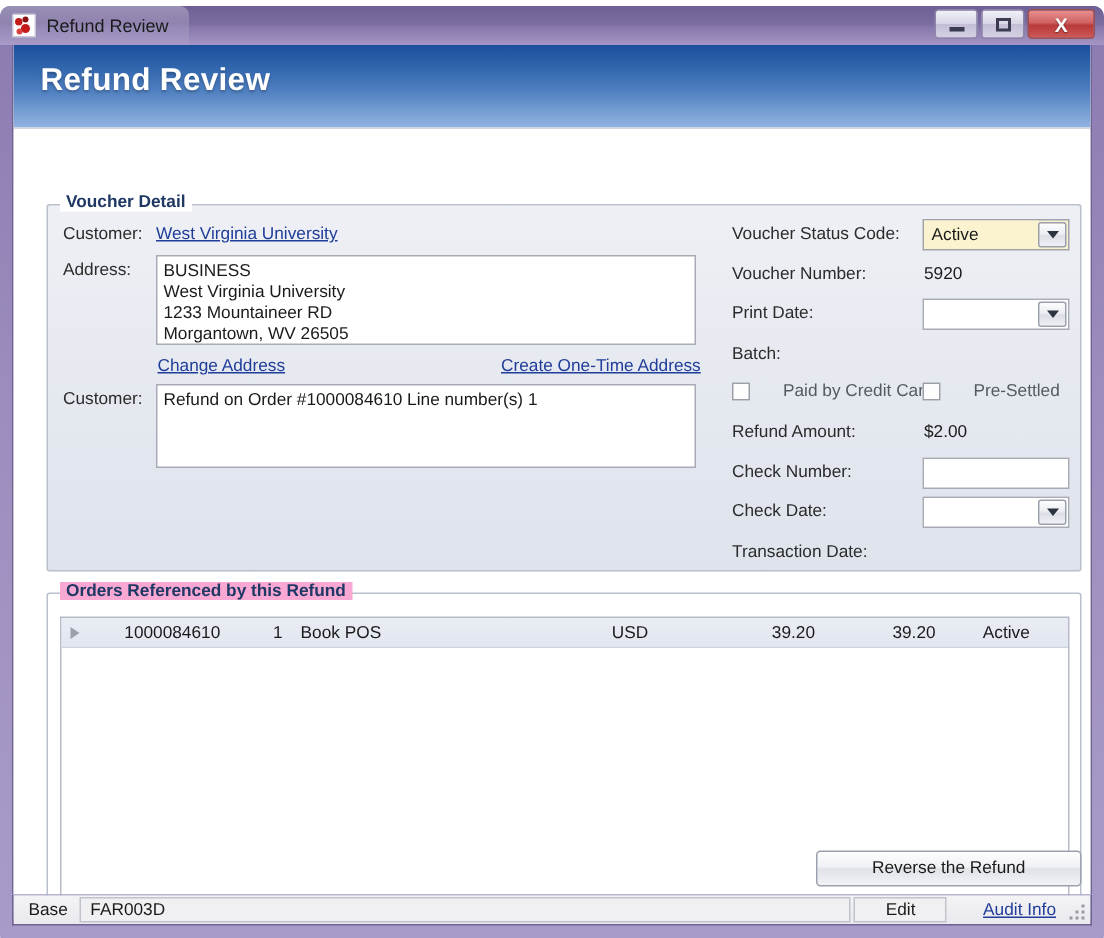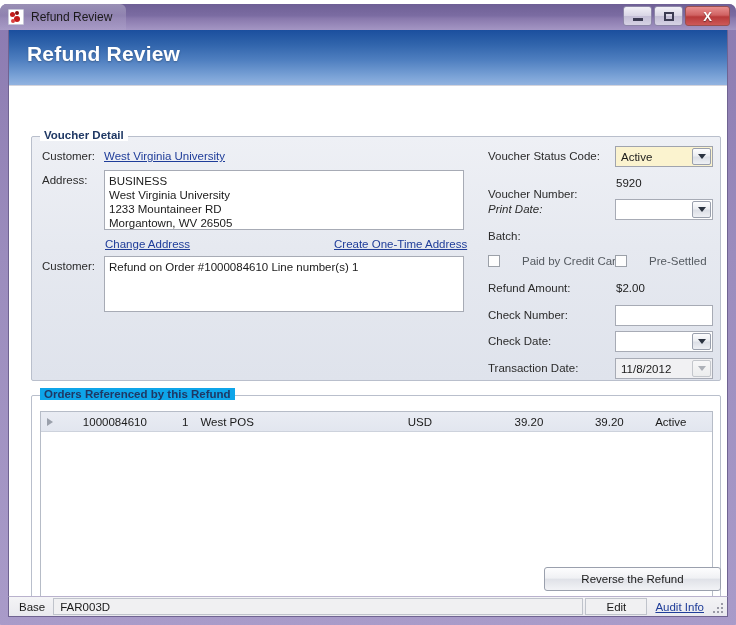--- a/index.html
+++ b/index.html
@@ -147,21 +147,21 @@
   #voucher-detail {
     left: 22px; top: 49px;
     width: 690px; height: 245px;
     background: linear-gradient(to bottom, #eef0f5 0%, #e6e9f0 45%, #dfe3ec 100%);
   }
   #orders-group {
     left: 22px; top: 308px;
     width: 690px; height: 223px;
     background: #ffffff;
   }
-  #orders-group .legend { background: #0ea5e9; }
+  #orders-group .legend { background: #f9a8d4; }
 
   
   .lbl {
     position: absolute;
     font-size: 11.5px;
     color: #2b2b2b;
     white-space: nowrap;
   }
   .val {
     position: absolute;
@@ -329,21 +329,21 @@
     margin: 1px 0;
     background: #f0f0f2;
     border: 1px solid #bfc3cb;
     display: flex; align-items: center;
     padding: 0 6px;
     color: #1a1a1a;
   }
   .sb-cell {
     width: 62px;
     height: 17px;
-    margin: 1px 0 1px 2px;
+    margin: 1px 16px 1px 2px;
     background: #f0f0f2;
     border: 1px solid #bfc3cb;
     display: flex; align-items: center; justify-content: center;
     color: #1a1a1a;
   }
   .sb-link {
     padding: 0 6px 0 8px;
     color: #1f3d99;
     text-decoration: underline;
     cursor: pointer;
@@ -418,24 +418,24 @@
         <div class="textbox" style="left:72px; top:119px; width:360px; height:56px;">Refund on Order #1000084610 Line number(s) 1</div>
 
         <span class="lbl" style="left:456px; top:13px;">Voucher Status Code:</span>
         <div class="combo yellow" style="left:583px; top:9px; width:98px; height:21px;">
           <span class="combo-text">Active</span>
           <span class="combo-btn">
               <i class="arrow-dn"></i>
             </span>
         </div>
 
-        <span class="lbl" style="left:456px; top:40px;margin-top:11px;">Voucher Number:</span>
+        <span class="lbl" style="left:456px; top:40px;">Voucher Number:</span>
         <span class="val" style="left:584px; top:40px;">5920</span>
 
-        <span class="lbl" style="left:456px; top:66px;font-style:italic;">Print Date:</span>
+        <span class="lbl" style="left:456px; top:66px;">Print Date:</span>
         <div class="combo" style="left:583px; top:62px; width:98px; height:21px;">
           <span class="combo-text"></span>
           <span class="combo-btn">
               <i class="arrow-dn"></i>
             </span>
         </div>
 
         <span class="lbl" style="left:456px; top:93px;">Batch:</span>
         <span class="val" style="left:584px; top:93px;"></span>
 
@@ -456,39 +456,33 @@
 
         <span class="lbl" style="left:456px; top:198px;">Check Date:</span>
         <div class="combo" style="left:583px; top:194px; width:98px; height:21px;">
           <span class="combo-text"></span>
           <span class="combo-btn">
               <i class="arrow-dn"></i>
             </span>
         </div>
 
         <span class="lbl" style="left:456px; top:225px;">Transaction Date:</span>
-        <div class="combo disabled" style="left:583px; top:221px; width:98px; height:21px;">
-          <span class="combo-text">11/8/2012</span>
-          <span class="combo-btn">
-              <i class="arrow-dn"></i>
-            </span>
-        </div>
       </div>
 
       <div class="groupbox" id="orders-group">
         <span class="legend">Orders Referenced by this Refund</span>
 
         <div class="grid">
           <div class="grid-row">
             <span class="cell c-sel">
                 <i class="row-caret"></i>
               </span>
             <span class="cell c-order">1000084610</span>
             <span class="cell c-line">1</span>
-            <span class="cell c-desc">West POS</span>
+            <span class="cell c-desc">Book POS</span>
             <span class="cell c-curr">USD</span>
             <span class="cell c-bill">39.20</span>
             <span class="cell c-bal">39.20</span>
             <span class="cell c-stat">Active</span>
           </div>
         </div>
       </div>
 
       <div class="btn" style="left:535px; top:480px; width:177px; height:24px;text-align:center;">Reverse the Refund</div>
       <div class="btn" style="left:575px; top:512px; width:66px; height:24px;">Save</div>

